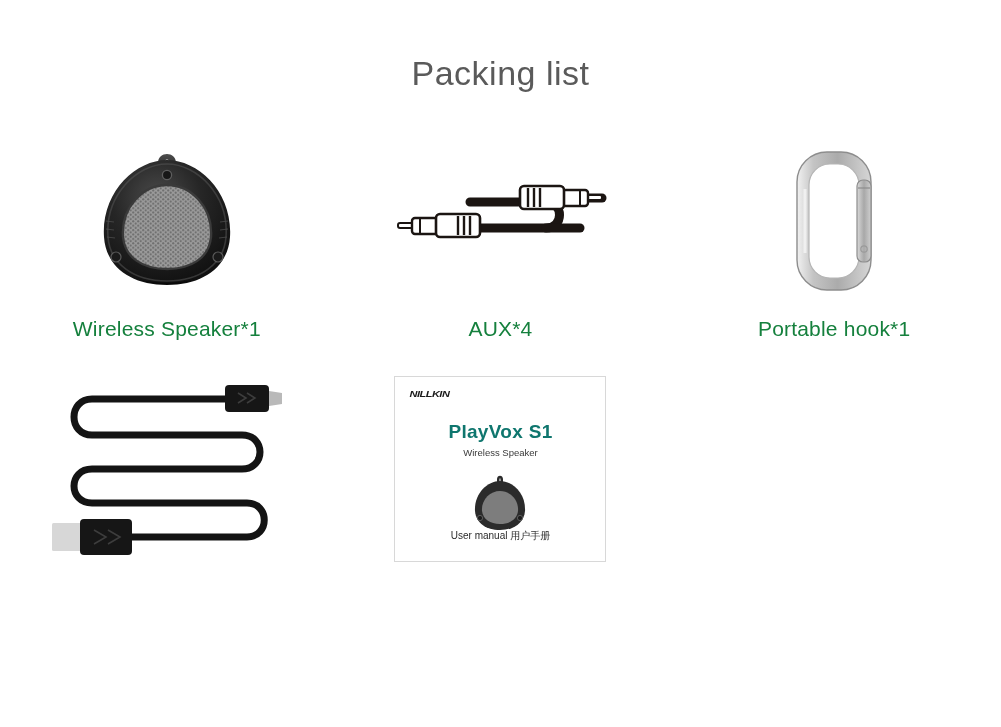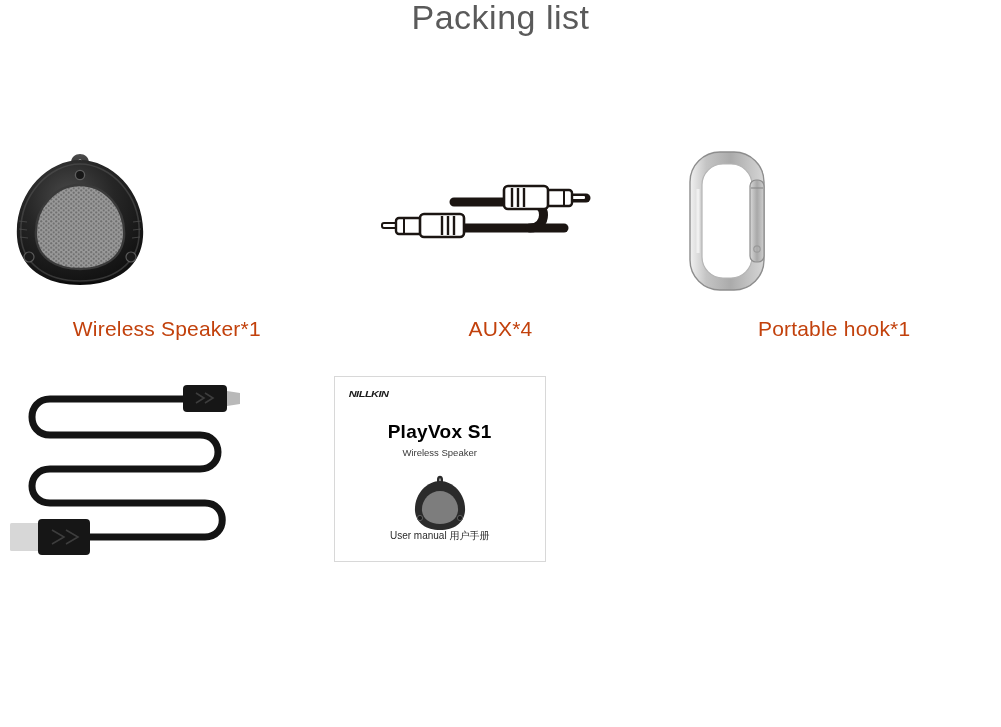--- a/index.html
+++ b/index.html
@@ -12,20 +12,21 @@
     overflow: hidden;
     position: relative;
   }
 
   #page-title {
     text-align: center;
     font-size: 34px;
     font-weight: 300;
     color: #5a5a5a;
     letter-spacing: 0.5px;
+    padding-top: 56px;
     line-height: 1;
   }
 
   .grid {
     position: absolute;
     top: 128px;
     left: 0;
     width: 1001px;
     display: grid;
     grid-template-columns: repeat(3, 1fr);
@@ -37,26 +38,27 @@
     flex-direction: column;
     align-items: center;
     justify-content: flex-start;
   }
 
   .art {
     height: 185px;
     width: 100%;
     display: flex;
     align-items: center;
+    justify-content: center;
   }
 
   .caption {
     font-size: 21px;
     font-weight: 300;
-    color: #c2410c;
+    color: #15803d;
     letter-spacing: 0.2px;
     text-align: left;
     margin-top: 4px;
   }
 
   
   .manual-card {
     width: 212px;
     height: 186px;
     border: 1px solid #d8d8d8;
@@ -72,21 +74,21 @@
     letter-spacing: -0.5px;
     color: #1a1a1a;
     transform: scaleY(0.82);
   }
   .manual-title {
     position: absolute;
     top: 44px; left: 0; right: 0;
     text-align: center;
     font-size: 19px;
     font-weight: 700;
-    color: #000000;
+    color: #0f766e;
     letter-spacing: 0.3px;
   }
   .manual-sub {
     position: absolute;
     top: 70px; left: 0; right: 0;
     text-align: center;
     font-size: 9.5px;
     font-weight: 400;
     color: #3a3a3a;
   }

